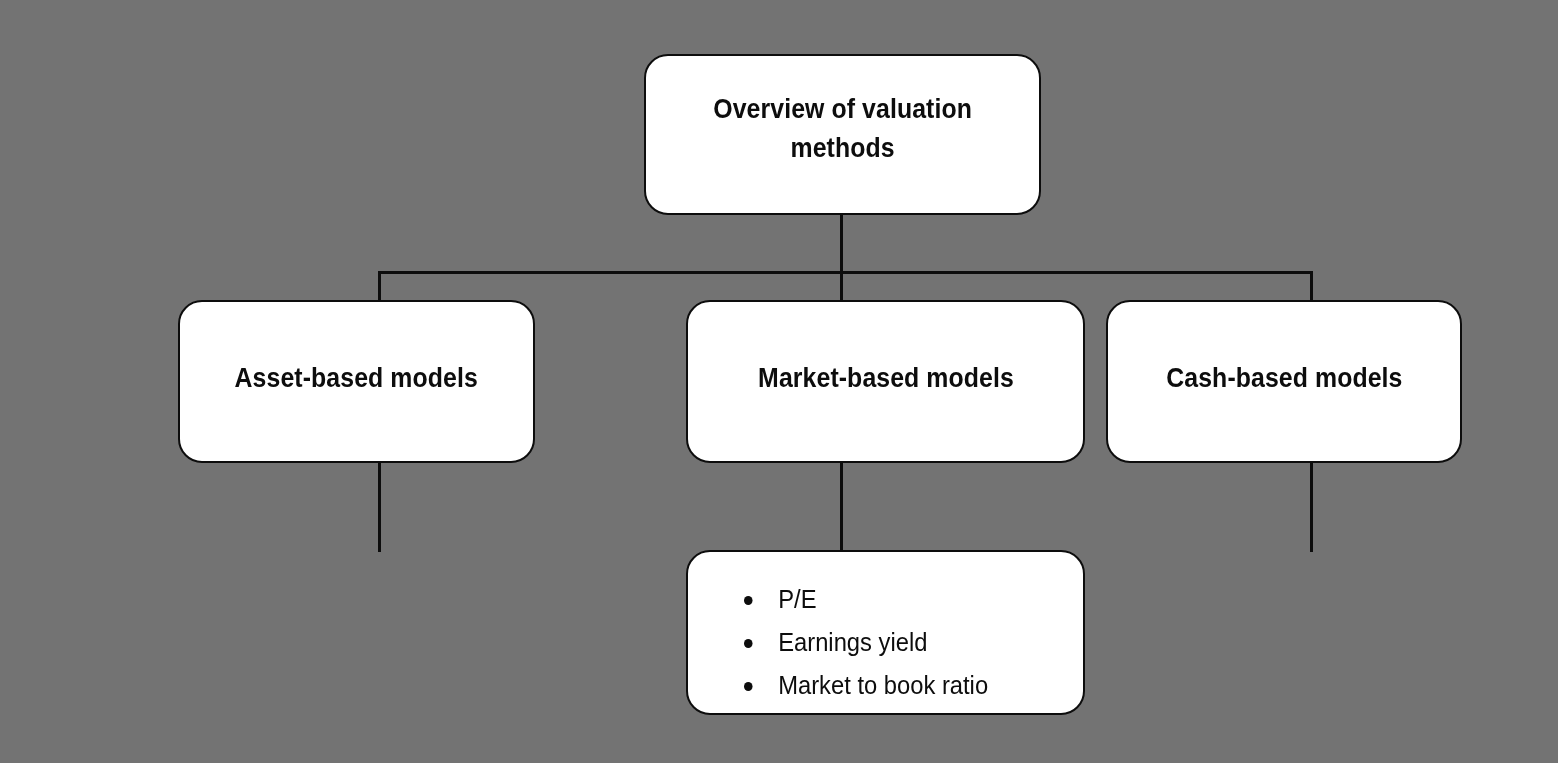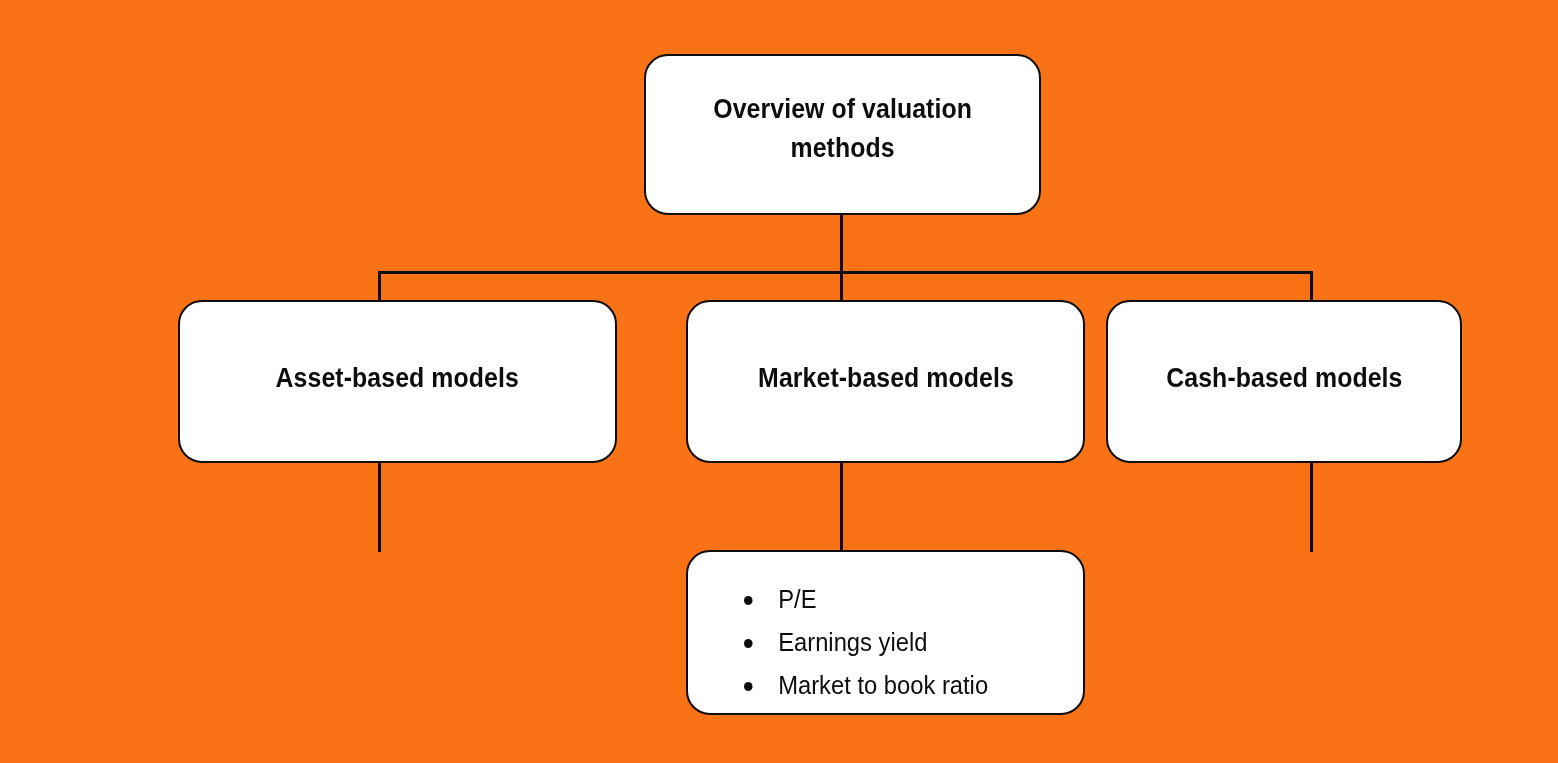--- a/index.html
+++ b/index.html
@@ -4,21 +4,21 @@
 <style>
   html, body {
     margin: 0;
     padding: 0;
     background: #ffffff;
   }
   #canvas {
     position: relative;
     width: 1558px;
     height: 763px;
-    background: #f97316;
+    background: #737373;
     overflow: hidden;
     font-family: "Liberation Sans", "DejaVu Sans", sans-serif;
   }
   .node {
     position: absolute;
     box-sizing: border-box;
     border: 2.5px solid #0d0d0d;
     border-radius: 24px;
     background: #ffffff;
     display: flex;
@@ -49,21 +49,21 @@
   }
   .cat .node-title {
     margin-top: -6px;
   }
   .leaf {
     top: 550px;
     height: 165px;
     align-items: flex-start;
     justify-content: flex-start;
   }
-  .col-a { left: 178px;  width: 439px; }
+  .col-a { left: 178px;  width: 357px; }
   .col-b { left: 642px;  width: 399px; margin-left: 44px; }
   .col-c { left: 1106px; width: 356px; }
 
   .bullets {
     list-style: none;
     margin: 0;
     padding: 26px 0 0 56px;
   }
   .bullets li {
     position: relative;

